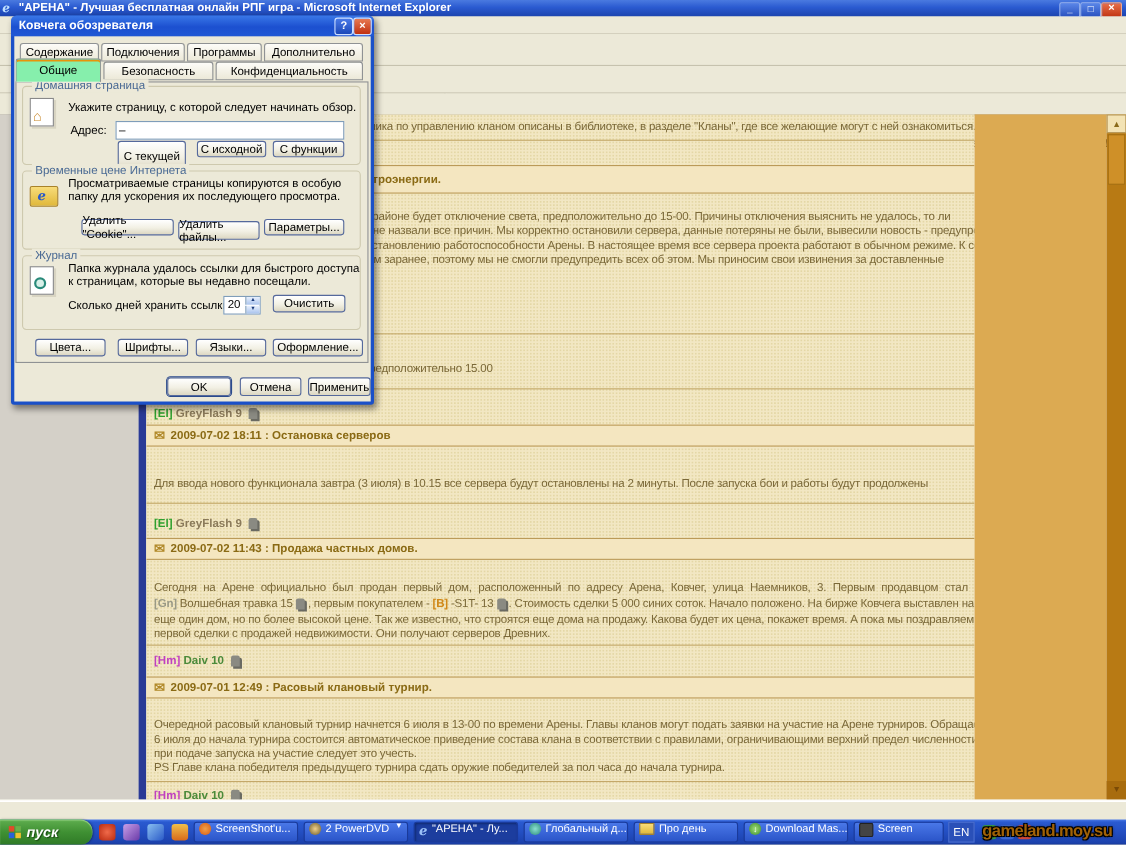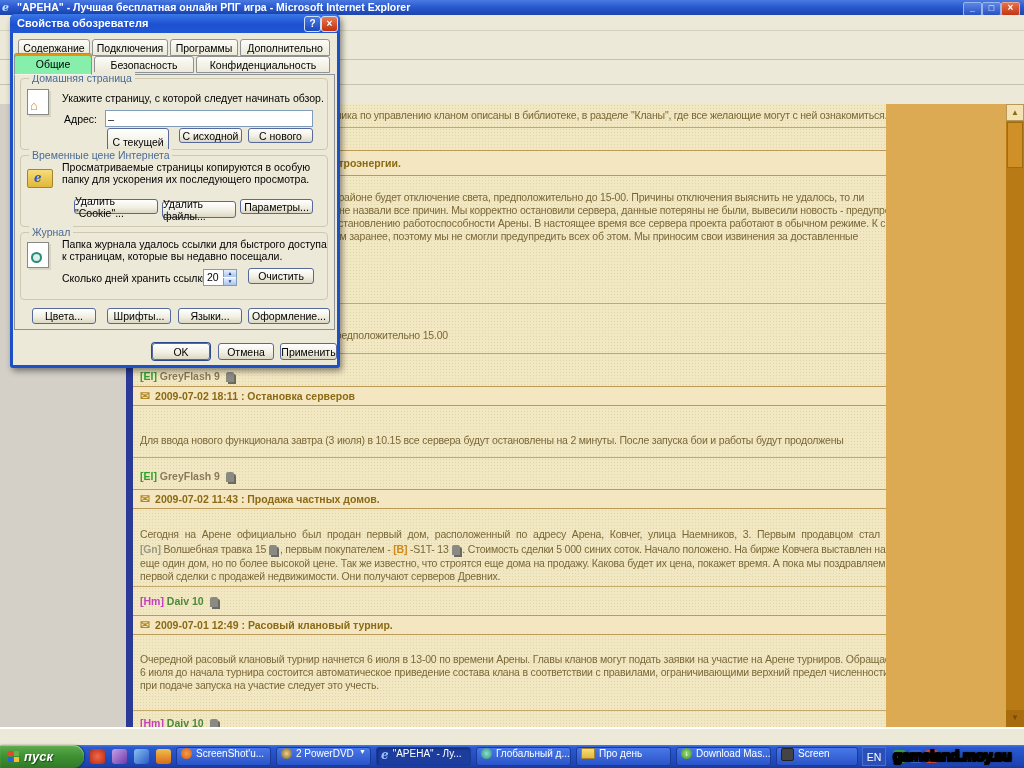--- a/index.html
+++ b/index.html
@@ -102,21 +102,21 @@
      box-shadow:inset 0 1px 1px #9ad489,1px 0 2px rgba(0,0,0,.4);
      color:#fff;font:italic bold 13px "Liberation Sans",sans-serif;
      display:flex;align-items:center;gap:5px;padding-left:8px;box-sizing:border-box;text-shadow:1px 1px 1px #1a4a12}
   .task-btn{top:747px;height:19px;background:linear-gradient(180deg,#4a78e8,#2a54c8);
      border:1px solid #1a3a9a;border-radius:3px;color:#fff;font-size:10px;
      display:flex;align-items:flex-start;gap:4px;padding:0 4px;box-sizing:border-box;overflow:hidden;white-space:nowrap}
   .task-btn.active{background:#1c3d9e;box-shadow:inset 1px 1px 2px #102a70}
   .ql{top:749px;width:15px;height:15px;border-radius:3px}
   .lang{left:862px;top:747px;width:24px;height:19px;background:#2a50b8;border:1px solid #4a6ed0;
      color:#fff;font-size:10.5px;display:flex;align-items:center;justify-content:center;box-sizing:border-box}
-  .watermark{left:893px;top:747px;font:bold 15px "Liberation Sans",sans-serif;color:#000000;letter-spacing:-0.5px;
+  .watermark{left:893px;top:747px;font:bold 15px "Liberation Sans",sans-serif;color:#a16207;letter-spacing:-0.5px;
      text-shadow:-1px -1px 0 #000,1px -1px 0 #000,-1px 1px 0 #000,1px 1px 0 #000,0 0 3px #000;z-index:60}
   .trayico{top:750px;width:13px;height:13px;border-radius:3px}
 </style>
 </head>
 <body>
 
 <div class="abs titlebar">
   <span class="abs win-ico">e</span>
   <span class="abs" style="left:17px">"АРЕНА" - Лучшая бесплатная онлайн РПГ игра - Microsoft Internet Explorer</span>
   <div class="abs win-btn" style="left:963px">_</div>
@@ -264,20 +264,21 @@
   </div>
 
   <div class="band" style="top:511px;height:20px">
     <span class="env">✉</span>
     <span>2009-07-01 12:49 : Расовый клановый турнир.</span>
   </div>
   <div class="bodyblock" style="top:531px;height:75px">
     <div class="post-line" style="top:18px">Очередной расовый клановый турнир начнется 6 июля в 13-00 по времени Арены. Главы кланов могут подать заявки на участие на Арене турниров. Обращаем внимание, что</div>
     <div class="post-line" style="top:31px">6 июля до начала турнира состоится автоматическое приведение состава клана в соответствии с правилами, ограничивающими верхний предел численности. Главам кланов</div>
     <div class="post-line" style="top:44px">при подаче запуска на участие следует это учесть.</div>
+    <div class="post-line" style="top:57px">PS Главе клана победителя предыдущего турнира сдать оружие победителей за пол часа до начала турнира.</div>
   </div>
   <div class="sig" style="top:613px">
     <span class="tag-hm">[Hm]</span>
     <span class="name-green">Daiv 10</span>
     <span class="memico"></span>
   </div>
 </div>
 
 <div class="abs page-right"></div>
 <div class="abs scroll-track"></div>
@@ -341,21 +342,21 @@
   <span>Screen</span>
 </div>
 <div class="abs lang">EN</div>
 <span class="abs trayico" style="left:893px;background:#3aa04a"></span>
 <span class="abs trayico" style="left:909px;background:#3a6ad8"></span>
 <span class="abs trayico" style="left:925px;background:#d84a3a"></span>
 <div class="abs watermark">gameland.moy.su</div>
 
 <div class="abs dialog">
   <div class="dlg-title">
-    <span>Свойства обозревателя</span>
+    <span>Ковчега обозревателя</span>
     <div class="dlg-btn" style="left:294px">?</div>
     <div class="dlg-btn close" style="left:311px">×</div>
   </div>
   <div class="dlg-body">
 
     <div class="tab" style="left:5px;top:6px;width:72px">Содержание</div>
     <div class="tab" style="left:79px;top:6px;width:76px">Подключения</div>
     <div class="tab" style="left:157px;top:6px;width:68px">Программы</div>
     <div class="tab" style="left:227px;top:6px;width:90px">Дополнительно</div>
     <div class="tab active" style="left:1px;top:20px;width:78px;height:22px">Общие</div>
@@ -368,21 +369,21 @@
       <span class="legend">Домашняя страница</span>
     </div>
     <div class="pgico" style="left:14px;top:56px">
       <span style="position:absolute;left:2px;top:8px;font-size:13px;color:#c8882a">⌂</span>
     </div>
     <span class="hint" style="left:49px;top:59px">Укажите страницу, с которой следует начинать обзор.</span>
     <span class="hint" style="left:51px;top:80px">Адрес:</span>
     <input class="dlg-input" style="left: 92px; top: 77px; width: 208px; height: 17px;" value="–">
     <div class="xp-btn" style="left:94px;top:95px;width:62px;height:27px">С текущей</div>
     <div class="xp-btn" style="left:166px;top:95px;width:63px;height:15px">С исходной</div>
-    <div class="xp-btn" style="left:235px;top:95px;width:65px;height:15px">С нового</div>
+    <div class="xp-btn" style="left:235px;top:95px;width:65px;height:15px">С функции</div>
 
     <div class="group" style="left:7px;top:122px;width:306px;height:70px">
       <span class="legend">Временные цене Интернета</span>
     </div>
     <div style="position:absolute;left:14px;top:136px;width:24px;height:17px;background:linear-gradient(180deg,#f8dc7a,#e0b83a);border:1px solid #a8822a;border-radius:2px">
       <span style="position:absolute;left:6px;top:1px;color:#2a5ac8;font:italic bold 12px 'DejaVu Serif',serif">e</span>
     </div>
     <span class="hint" style="left:49px;top:128px">Просматриваемые страницы копируются в особую</span>
     <span class="hint" style="left:49px;top:140px">папку для ускорения их последующего просмотра.</span>
     <div class="xp-btn" style="left:61px;top:166px;width:84px;height:15px">Удалить "Cookie"...</div>

